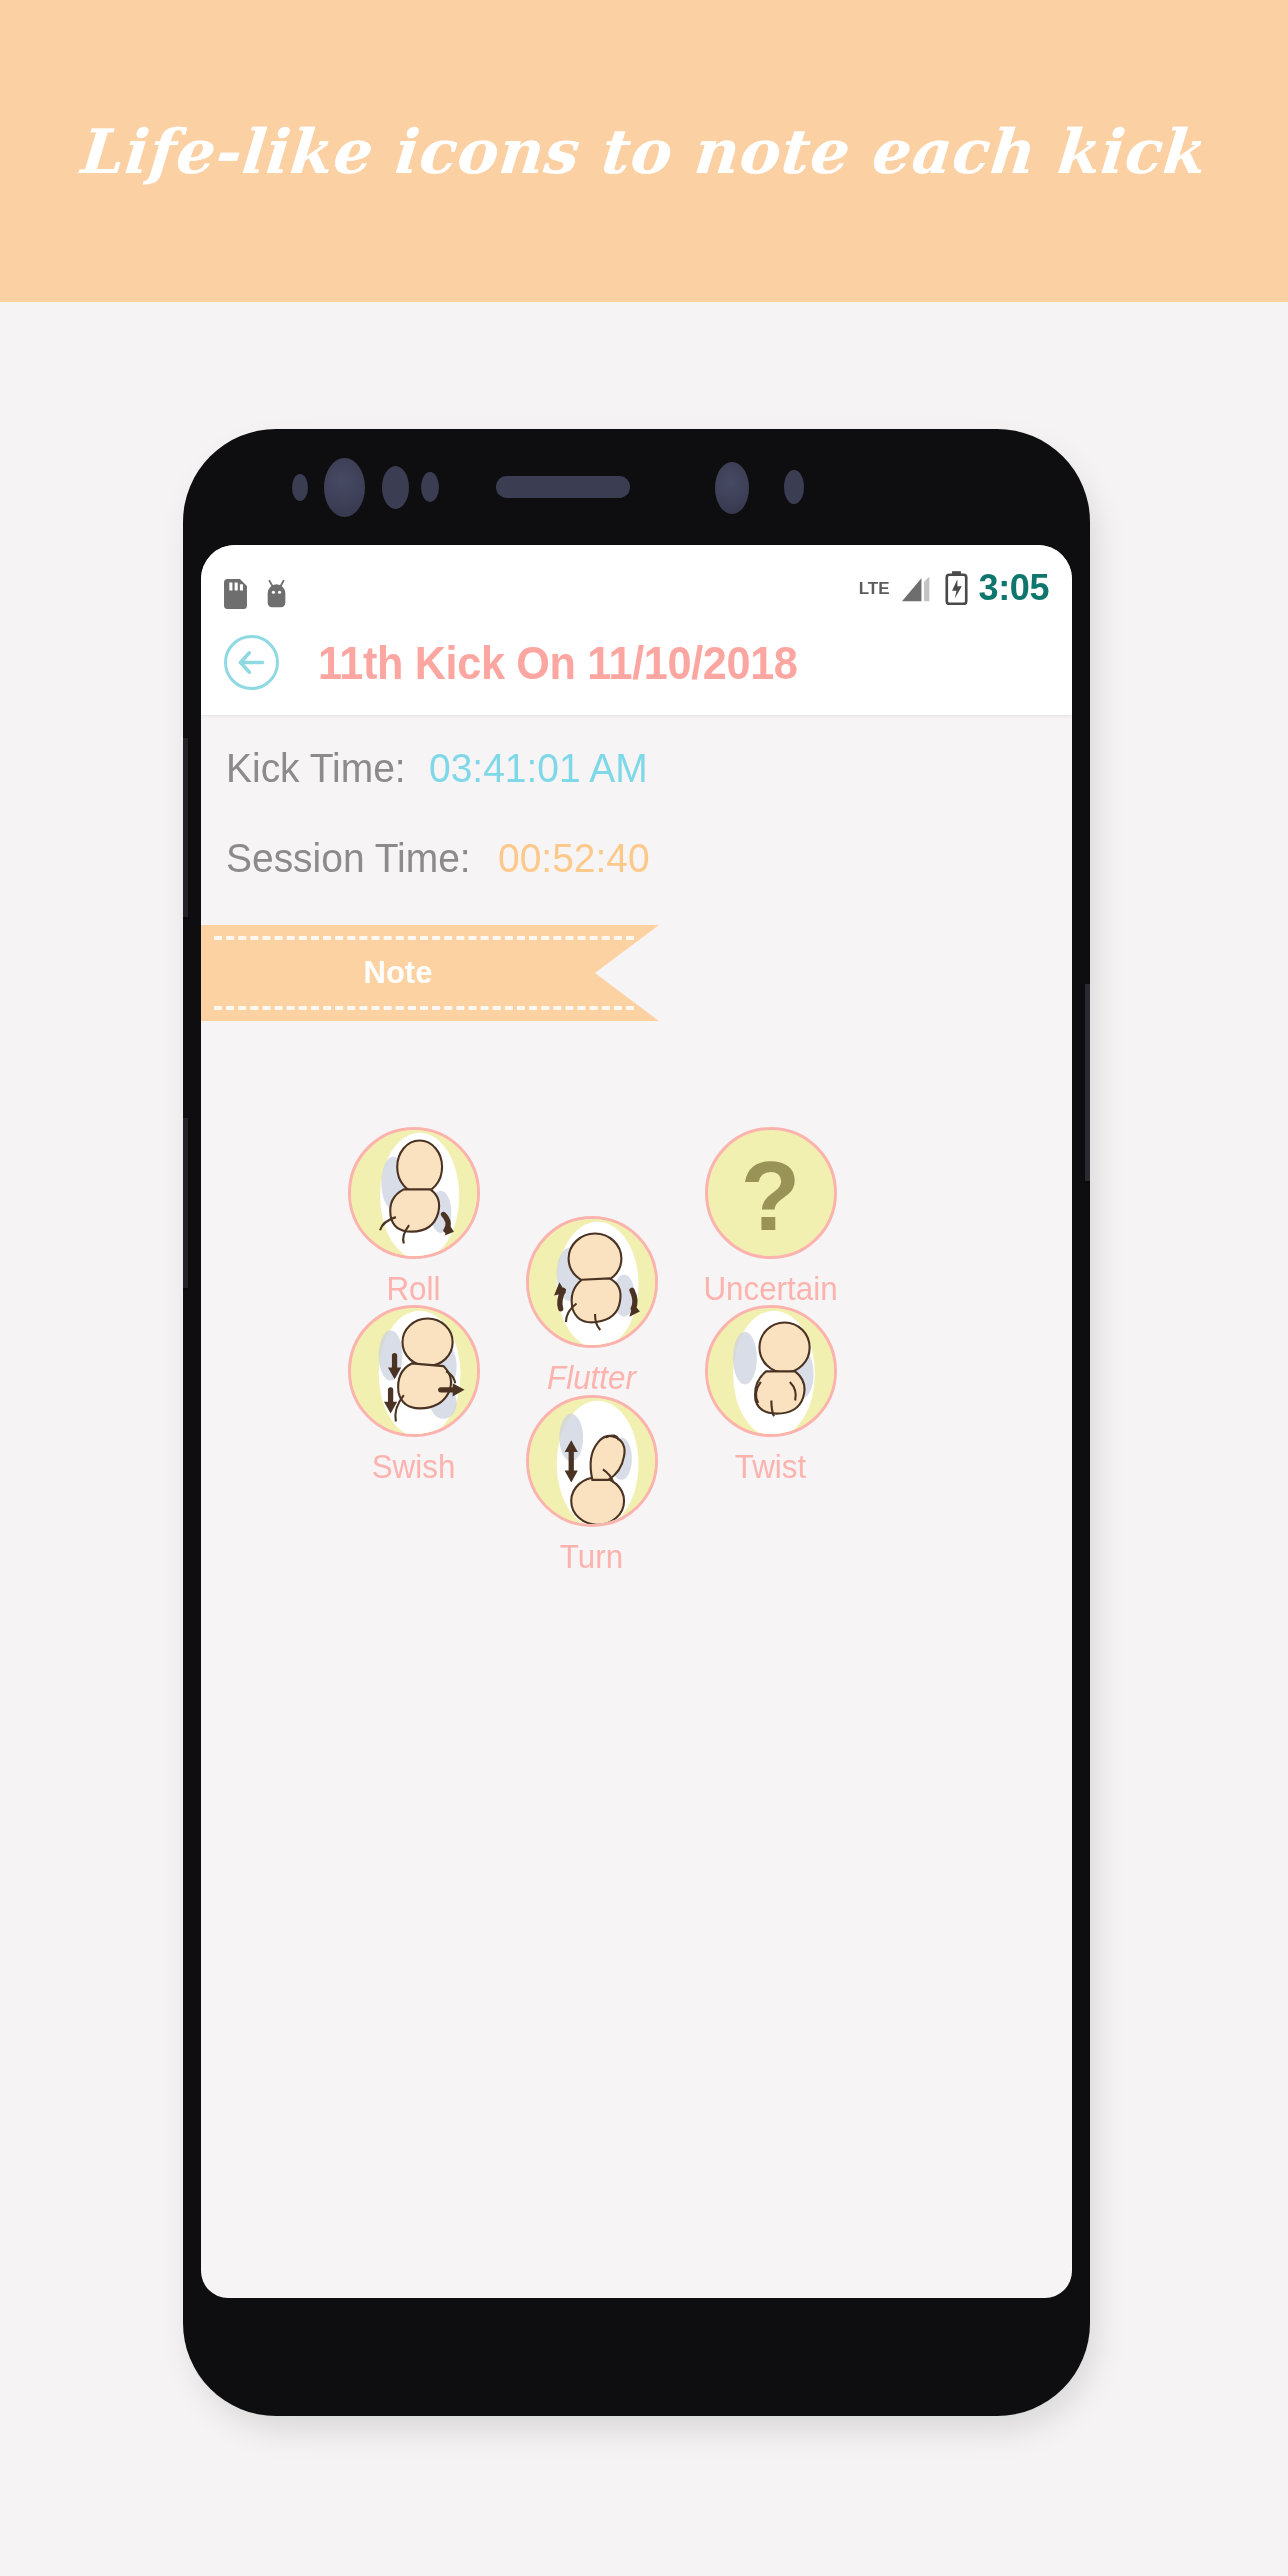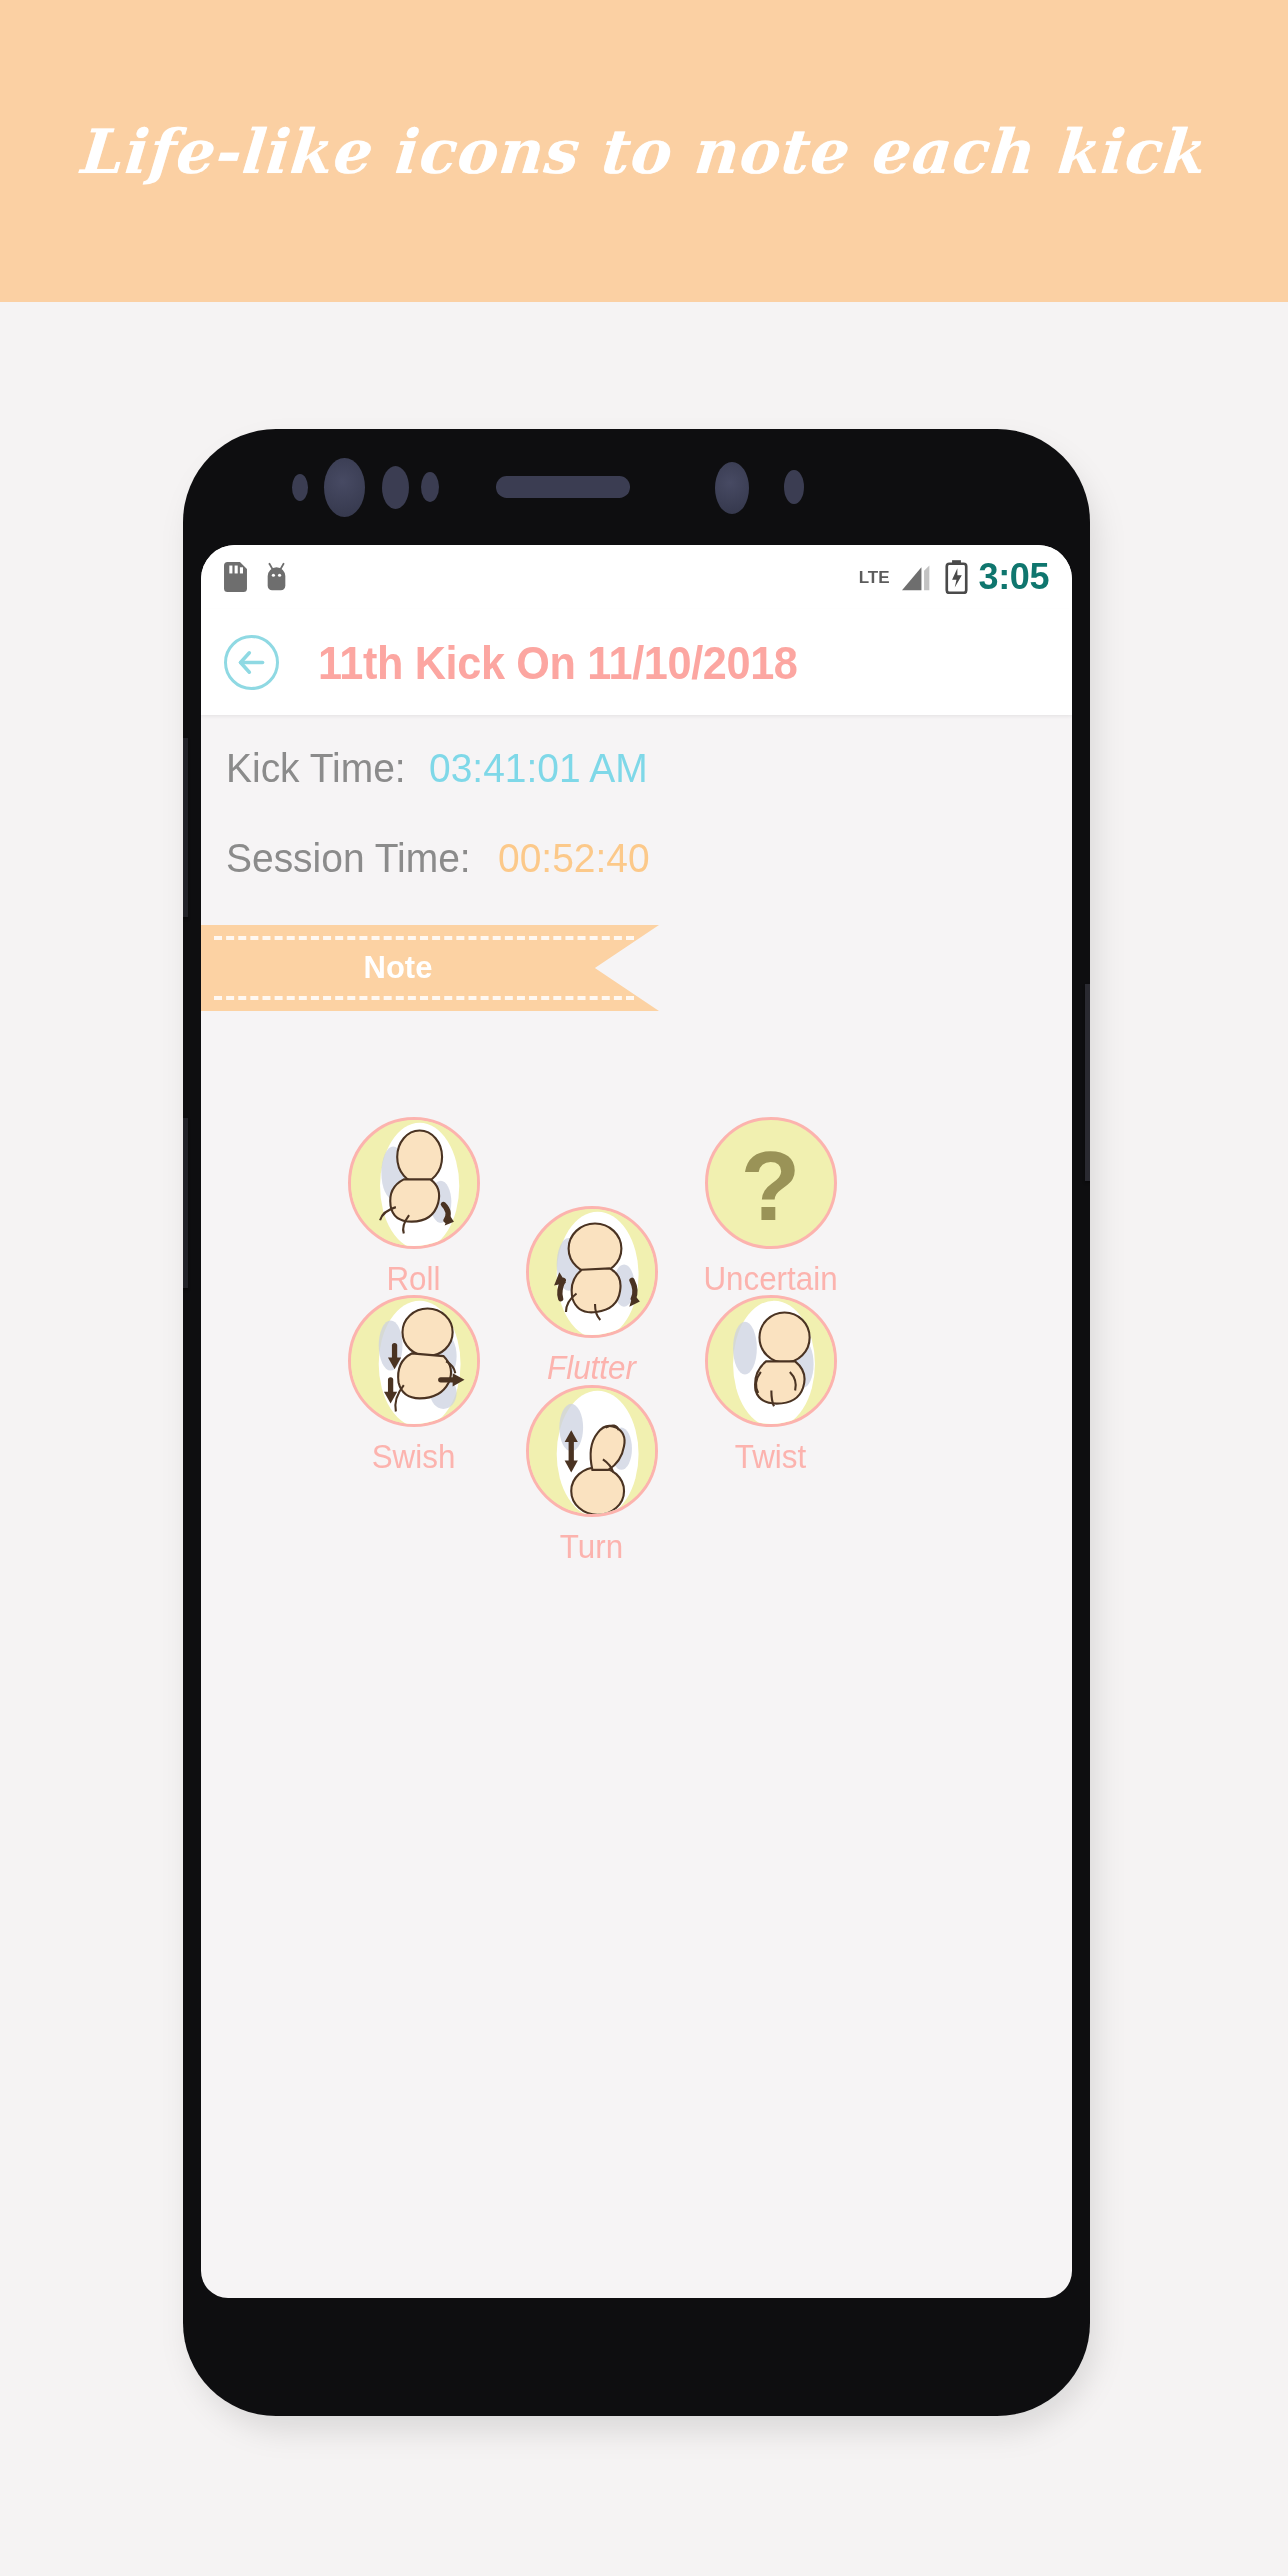--- a/index.html
+++ b/index.html
@@ -111,21 +111,21 @@
     background: #f6f4f5;
     border-radius: 34px 34px 27px 27px;
     overflow: hidden;
   }
 
   
   .status-bar {
     height: 64px;
     background: #ffffff;
     display: flex;
-    align-items: center;
+    align-items: flex-end;
     padding: 0 23px;
   }
   .sb-left { display: flex; align-items: center; gap: 16px; }
   .sb-right { margin-left: auto; display: flex; align-items: center; gap: 10.7px; }
   .sb-time {
     font-size: 36px;
     font-weight: bold;
     color: #0f766e;
     font-family: "Liberation Sans", sans-serif;
     letter-spacing: -0.4px;
@@ -175,21 +175,21 @@
   .info-value { margin-left: 14.3px; transform: scaleX(0.95); transform-origin: left; }
   .val-cyan { color: #7fd8e8; }
   .val-amber { color: #fcc98a; }
 
   
   .note-ribbon {
     position: relative;
     margin-top: 5.4px;
     margin-left: 0;
     width: 458px;
-    height: 86px;
+    height: 96px;
     background: #fcd2a3;
     display: flex;
     align-items: center;
     justify-content: center;
     clip-path: polygon(0 0, 100% 0, 86% 50%, 100% 100%, 0 100%);
   }
   .note-ribbon::before,
   .note-ribbon::after {
     content: "";
     position: absolute;

